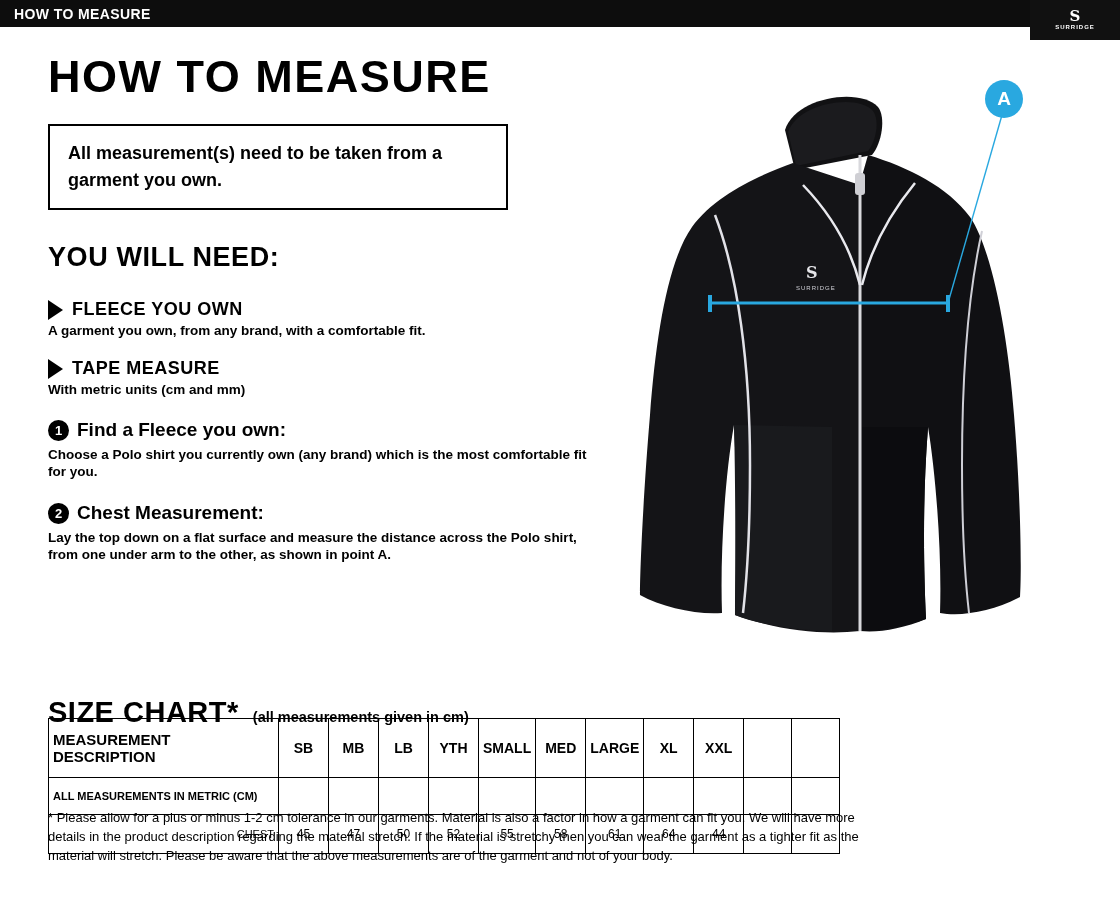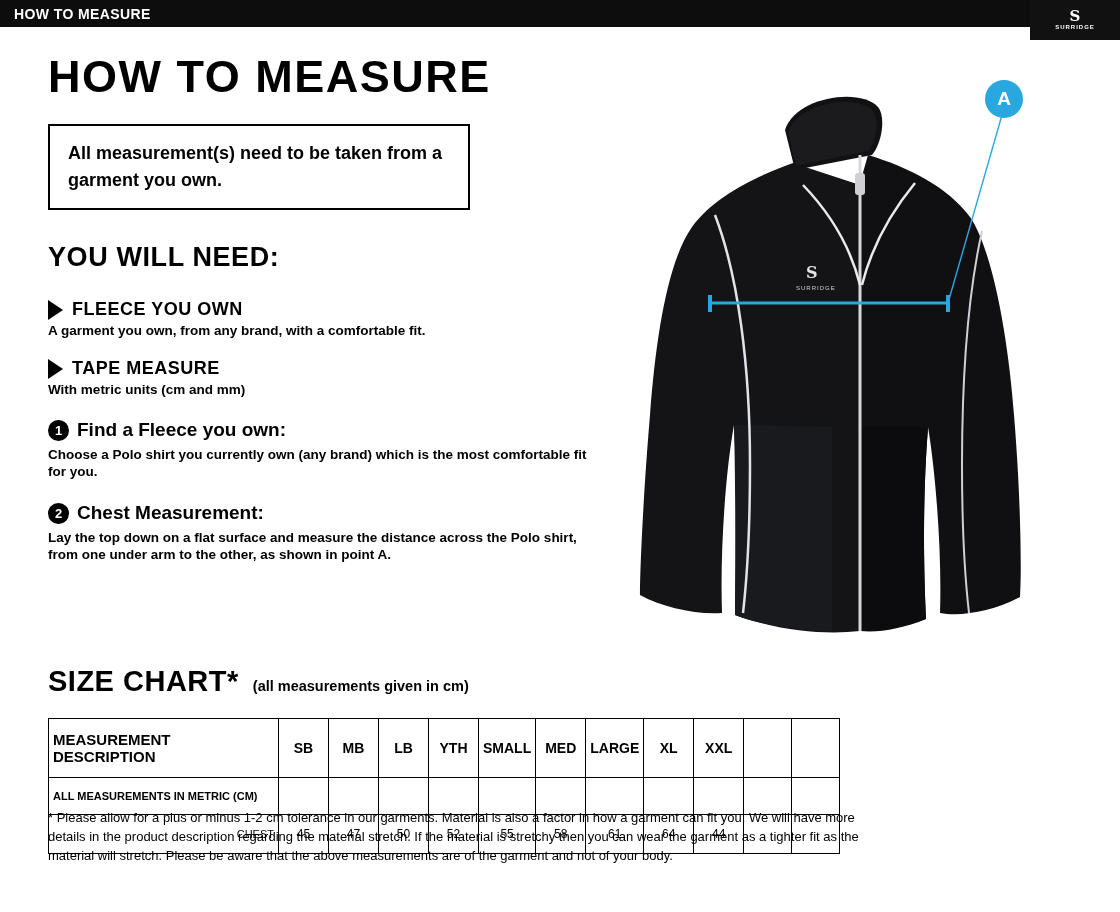--- a/index.html
+++ b/index.html
@@ -70,21 +70,21 @@
   .page-title {
     font-size: 45px;
     font-weight: bold;
     letter-spacing: 1.5px;
     margin: 0 0 22px 0;
     line-height: 50px;
   }
   .callout {
     border: 2px solid #000;
     padding: 14px 18px;
-    width: 422px;
+    width: 460px;
     box-sizing: border-box;
     margin-bottom: 32px;
   }
   .callout-text {
     font-size: 18px;
     font-weight: bold;
     line-height: 27px;
   }
   .section-title {
     font-size: 27px;
@@ -141,21 +141,21 @@
     font-size: 13.5px;
     font-weight: bold;
     line-height: 17px;
     margin-top: 5px;
   }
 
   
   .chart-head {
     position: absolute;
     left: 48px;
-    top: 665px;
+    top: 696px;
     display: flex;
     align-items: baseline;
   }
   .chart-head .big {
     font-size: 29px;
     font-weight: bold;
     letter-spacing: 0.5px;
   }
   .chart-head .small {
     font-size: 14.5px;

